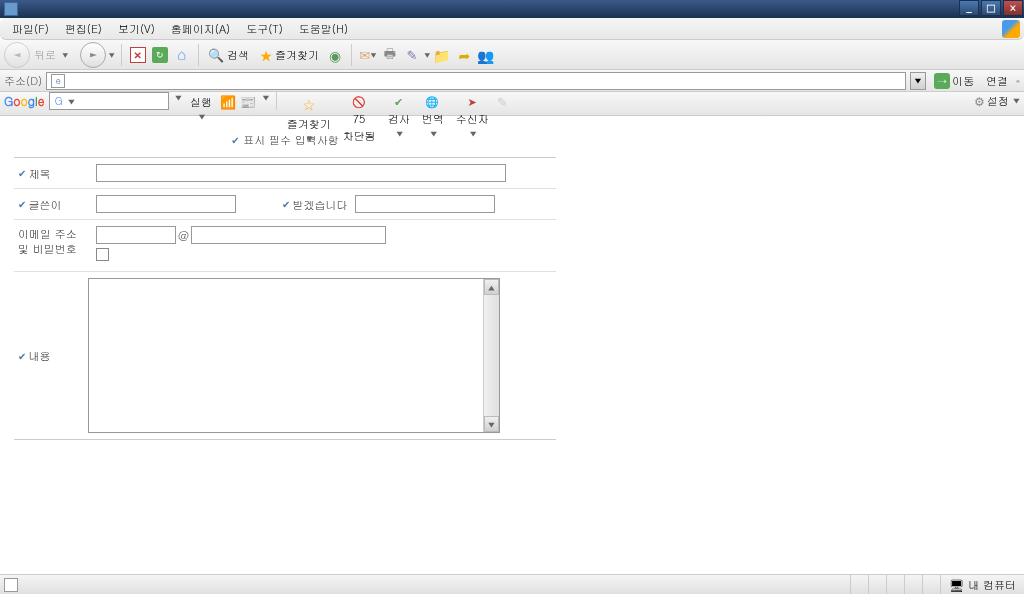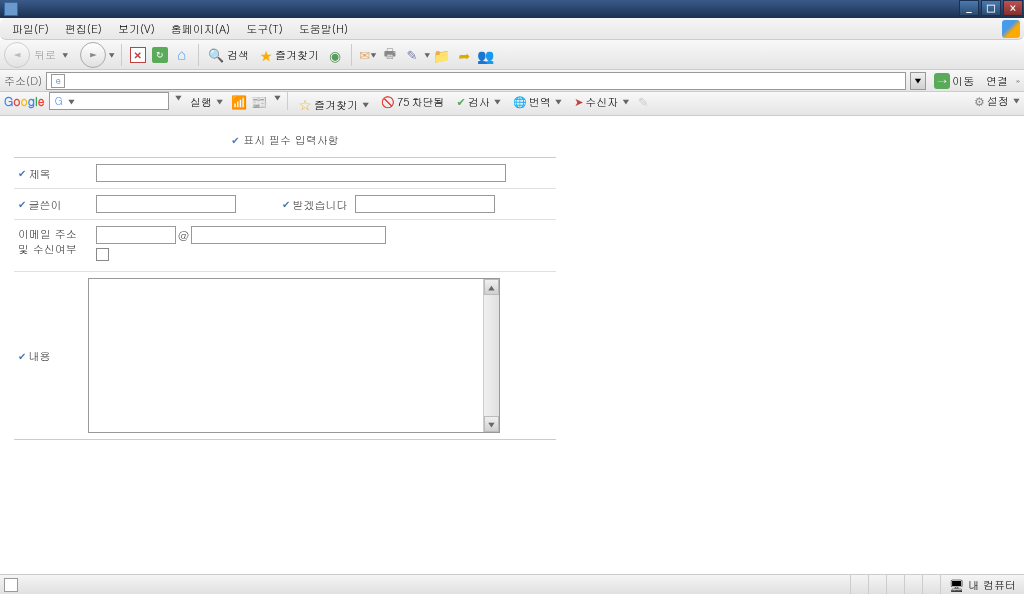--- a/index.html
+++ b/index.html
@@ -181,20 +181,21 @@
       width: 14px; height: 14px;
       display: flex; align-items: center; justify-content: center;
       font-size: 10px; color: #4285f4;
     }
     .gb-drop { font-size: 8px; color: #666; margin-left: 2px; }
     .gb-item {
       display: flex; align-items: center; gap: 2px;
       padding: 2px 4px;
       font-size: 11px;
       cursor: pointer;
+      flex-direction: column;
     }
     .gb-sep { width: 1px; height: 18px; background: #ccc; margin: 0 2px; }
     .settings-btn {
       position: absolute; right: 4px;
       display: flex; align-items: center; gap: 2px;
       font-size: 11px; cursor: pointer;
     }
     .gear-icon { color: #888; font-size: 12px; }
     
     
@@ -528,21 +529,21 @@
       <span class="form-label" style="width:auto">
         <span class="check-mark">✔</span>
         <span>받겠습니다</span>
       </span>
       <input class="text-input small" type="password" style="">
     </div>
 
     <div class="form-row" style="align-items:flex-start;">
       <div class="form-label-multi">
         <div>이메일 주소</div>
-        <div>및 수신여부</div>
+        <div>및 비밀번호</div>
       </div>
       <div>
         <div style="display:flex;align-items:center;">
           <input class="text-input email-id" type="text" style="">
           <span class="at-sign">@</span>
           <input class="text-input email-dom" type="text" style="">
         </div>
         <div class="checkbox-row">
           <div class="checkbox"></div>
         </div>

